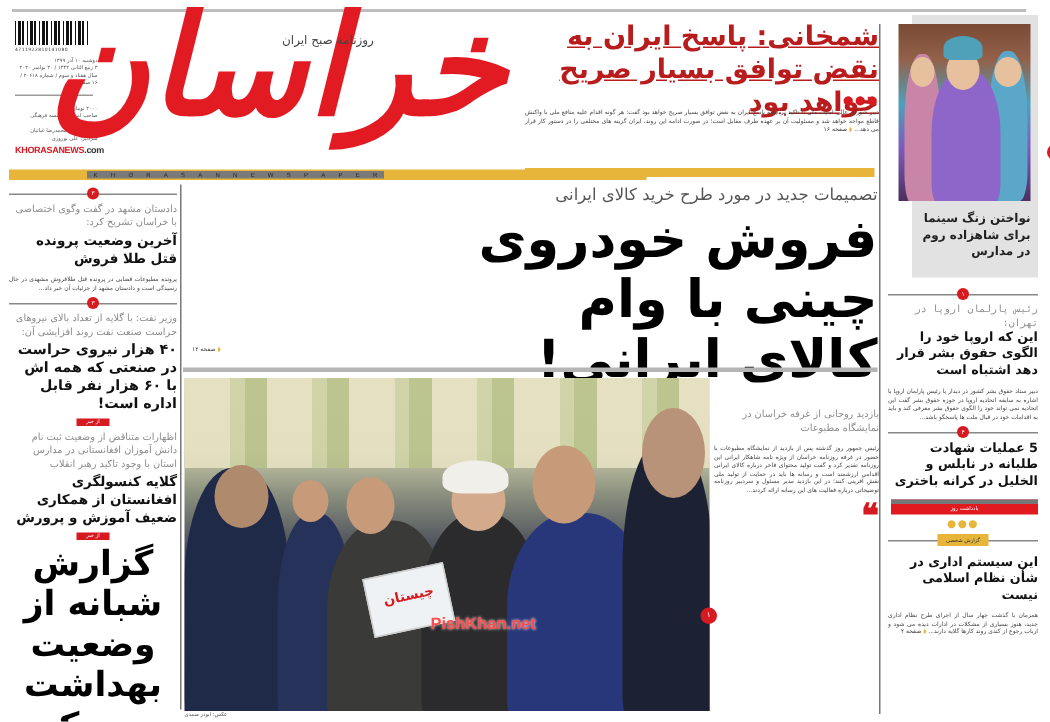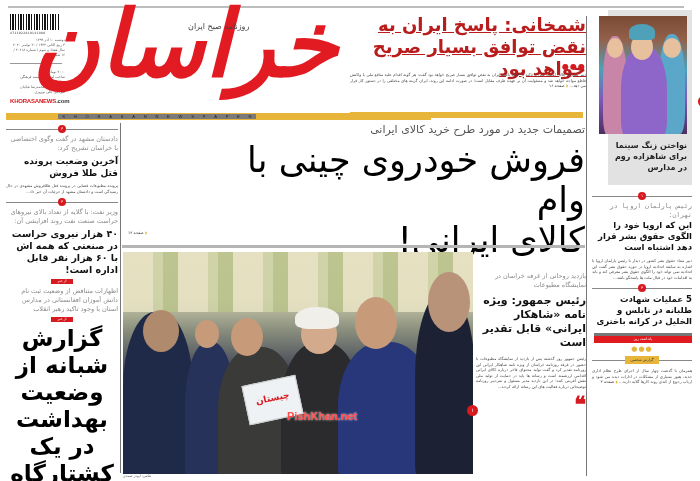--- a/index.html
+++ b/index.html
@@ -47,21 +47,21 @@
     .num-sep { position: relative; height: 8px; margin: 2px 0; }
     .num-sep::before { content: ""; position: absolute; left: 0; right: 0; top: 4px; height: 1px; background: #888; }
     .num-badge { position: absolute; left: 50%; top: 0; transform: translateX(-50%); width: 8px; height: 8px; border-radius: 50%; background: #d71920; color: #fff; font-size: 4px; text-align: center; line-height: 8px; }
     .kicker { font-size: 6.5px; color: #8a8a8a; line-height: 9px; text-align: right; }
     .head-m { font-size: 9px; font-weight: bold; color: #111; line-height: 12px; text-align: right; }
     .red-tag { display: block; margin: 3px auto; width: 22px; height: 5px; background: #d71920; color: #fff; font-size: 3.5px; text-align: center; line-height: 5px; }
     .big-black { font-size: 23px; font-weight: bold; color: #000; line-height: 27px; text-align: center; letter-spacing: -0.5px; }
 
     
     .main-kicker { right: 115px; top: 123px; width: 350px; font-size: 11px; color: #555; text-align: right; }
-    .main-headline { right: 115px; top: 140px; width: 350px; font-size: 35px; font-weight: normal; color: #000; line-height: 40px; text-align: right; letter-spacing: -1px; }
+    .main-headline { right: 115px; top: 140px; width: 350px; font-size: 35px; font-weight: bold; color: #000; line-height: 40px; text-align: right; letter-spacing: -1px; }
     .main-pageref { left: 128px; top: 230px; }
     .center-sep { left: 122px; top: 245px; width: 463px; height: 3px; background: #b5b5b5; }
 
     
     .photo { left: 123px; top: 252px; width: 350px; height: 222px; overflow: hidden;
       background: linear-gradient(180deg, #d9d2b2 0%, #c8c9a8 22%, #8a8f7e 35%, #3b3f52 55%, #1d2440 100%); }
     .photo-ceiling { position: absolute; left: 0; top: 0; width: 100%; height: 60px; background: repeating-linear-gradient(90deg, #e8e3c4 0 30px, #cfd4a6 30px 40px, #b8c28a 40px 55px); opacity: .85; }
     .person { position: absolute; border-radius: 45% 45% 10% 10%; }
     .head { position: absolute; border-radius: 50%; background: #c79a7a; }
     .photo-watermark { position: absolute; left: 120px; top: 158px; font-size: 11px; font-weight: bold; color: #ff4b4b; font-family: "Liberation Sans", sans-serif; direction: ltr; text-shadow: 0 0 2px #fff; padding-left: 44px; }
@@ -160,20 +160,21 @@
   <div class="body-small" style="margin-top:4px;">پرونده مطبوعات قضایی در پرونده قتل طلافروش مشهدی در حال رسیدگی است و دادستان مشهد از جزئیات آن خبر داد...</div>
 
   <div class="num-sep" style="margin-top:4px;">
       <span class="num-badge">۳</span>
     </div>
   <div class="kicker">وزیر نفت: با گلایه از تعداد بالای نیروهای حراست صنعت نفت روند افزایشی آن:</div>
   <div class="head-m" style="font-size:9.5px; margin-top:2px;">۴۰ هزار نیروی حراست در صنعتی که همه اش با ۶۰ هزار نفر قابل اداره است!</div>
 
   <span class="red-tag">از خبر</span>
   <div class="kicker">اظهارات متناقض از وضعیت ثبت نام دانش آموزان افغانستانی در مدارس استان با وجود تاکید رهبر انقلاب</div>
+  <div class="head-m" style="margin-top:2px;">گلایه کنسولگری افغانستان از همکاری ضعیف آموزش و پرورش</div>
 
   <span class="red-tag">از خبر</span>
   <div class="big-black">گزارش شبانه از وضعیت بهداشت در یک کشتارگاه</div>
 
 </div>
 
 <div class="abs main-kicker">تصمیمات جدید در مورد طرح خرید کالای ایرانی</div>
 <div class="abs main-headline">
   <div>فروش خودروی چینی با وام</div>
   <div>کالای ایرانی!</div>
@@ -197,21 +198,20 @@
   <div class="person" style="left:292px; top:40px; width:60px; height:190px; background:#1c2133;"></div>
   <div class="head" style="left:305px; top:20px; width:42px; height:60px; background:#b8937a;"></div>
   <div class="photo-magazine"></div>
   <div class="photo-watermark">PishKhan.net</div>
 </div>
 <div class="abs photo-credit">عکس: ابوذر صمدی</div>
 <div class="abs badge-photo">۱</div>
 
 <div class="abs pres-col">
   <div class="pres-kicker">بازدید روحانی از غرفه خراسان در نمایشگاه مطبوعات</div>
-  <div class="pres-head">رئیس جمهور: ویژه نامه «شاهکار ایرانی» قابل تقدیر است</div>
   <div class="body-small pres-body">رئیس جمهور روز گذشته پس از بازدید از نمایشگاه مطبوعات با حضور در غرفه روزنامه خراسان از ویژه نامه شاهکار ایرانی این روزنامه تقدیر کرد و گفت تولید محتوای فاخر درباره کالای ایرانی اقدامی ارزشمند است و رسانه ها باید در حمایت از تولید ملی نقش آفرینی کنند؛ در این بازدید مدیر مسئول و سردبیر روزنامه توضیحاتی درباره فعالیت های این رسانه ارائه کردند...</div>
   <div class="quote-mark">❝</div>
 </div>
 
 <div class="abs right-col">
   <div class="promo-box">
     <div class="promo-img">
       <div class="fig" style="left:4px; top:20px; width:24px; height:100px; background:#c985a8;"></div>
       <div class="fig" style="left:60px; top:18px; width:26px; height:100px; background:#5aa7c9;"></div>
       <div class="fig" style="left:22px; top:30px; width:46px; height:95px; background:#8e66c9;"></div>
@@ -234,17 +234,18 @@
   <div class="num-sep" style="margin-top:4px;">
       <span class="num-badge">۴</span>
     </div>
   <div class="r-head">5 عملیات شهادت طلبانه در نابلس و الخلیل در کرانه باختری</div>
 
   <div class="red-bar">یادداشت روز</div>
   <div class="yellow-dots">●●●</div>
   <div class="yellow-tag-row">
       <span class="yellow-tag">گزارش شخصی</span>
     </div>
+  <div class="r-head" style="margin-top:6px;">این سیستم اداری در شأن نظام اسلامی نیست</div>
   <div class="body-small" style="margin-top:4px;">
     <span>همزمان با گذشت چهار سال از اجرای طرح نظام اداری جدید، هنوز بسیاری از مشکلات در ادارات دیده می شود و ارباب رجوع از کندی روند کارها گلایه دارند...</span>
     <span class="page-ref"><b>◗</b> <span>صفحه ۲</span></span>
   </div>
 </div>
 
 </body></html>

